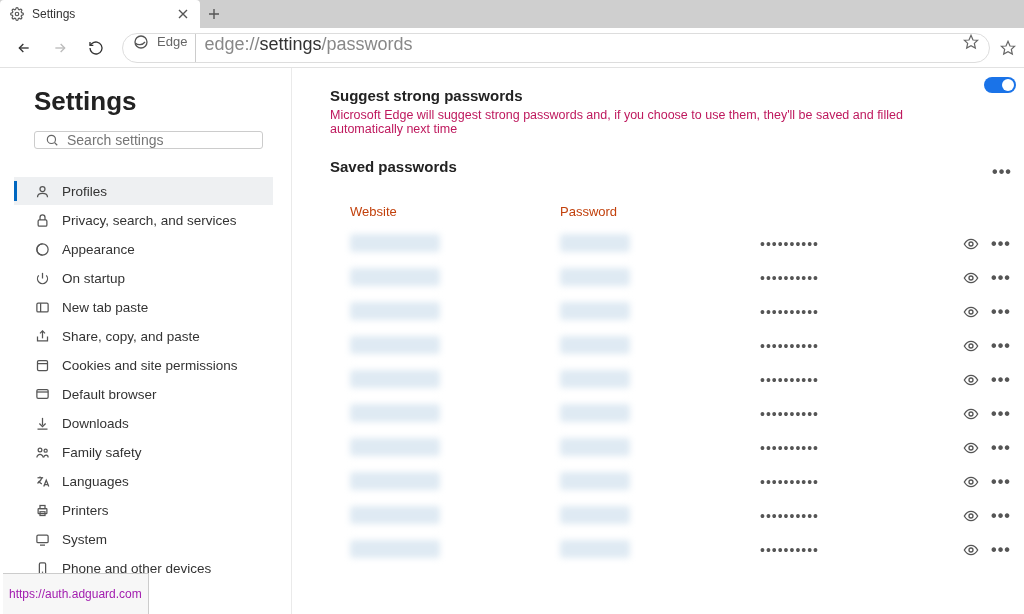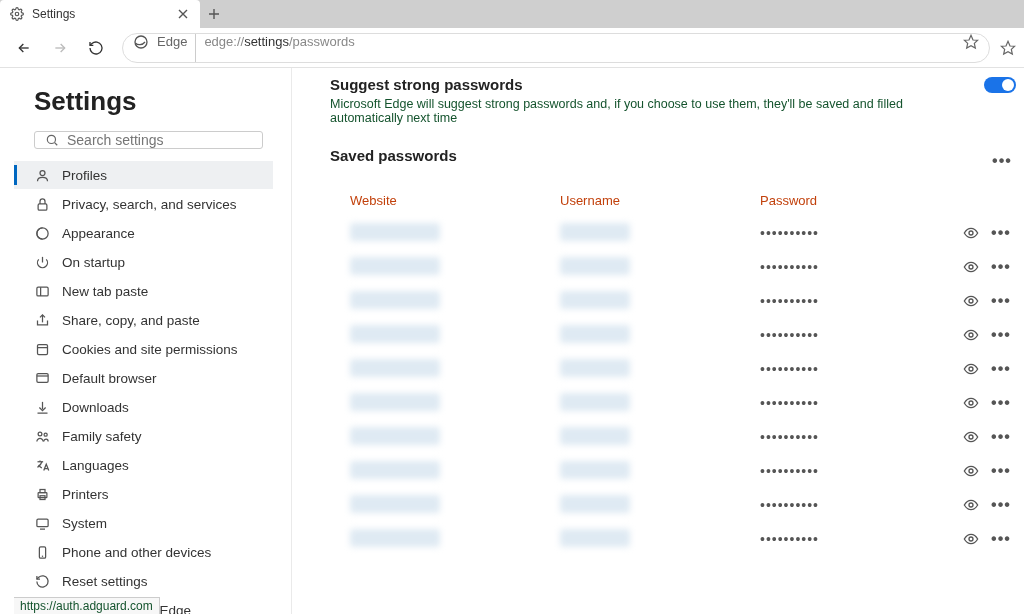--- a/index.html
+++ b/index.html
@@ -12,43 +12,43 @@
   .tab .close { width: 14px; height: 14px; display: flex; align-items: center; justify-content: center; cursor: pointer; }
   .newtab { width: 28px; height: 28px; display: flex; align-items: center; justify-content: center; cursor: pointer; }
 
   
   .toolbar { height: 40px; background: #fff; border-bottom: 1px solid #e2e2e2; display: flex; align-items: center; padding: 0 8px; gap: 4px; }
   .tbtn { width: 32px; height: 32px; display: flex; align-items: center; justify-content: center; border-radius: 4px; cursor: pointer; color: #555; }
   .tbtn.disabled { color: #bbb; cursor: default; }
   .addrbox { flex: 1; display: flex; height: 30px; border: 1px solid #ddd; border-radius: 15px; padding: 0 10px; gap: 8px; margin: 0 6px; }
   .edge-logo { width: 16px; height: 16px; display:flex; align-items:center; justify-content:center; }
   .addr-label { color: #666; font-size: 13px; border-right: 1px solid #ccc; padding-right: 8px; }
-  .addr-url { color: #888; font-size: 13px; white-space: nowrap; }
+  .addr-url { color: #888; font-size: 18px; white-space: nowrap; }
   .addr-url .strong { color: #333; }
   .star { margin-left: auto; color: #666; }
   .favcut { width: 16px; display:flex; align-items:center; justify-content:center; color:#777; }
 
   
   .content { display: flex; height: calc(614px - 28px - 40px); }
   .sidebar { width: 292px; padding: 18px 28px 4px 34px; border-right: 1px solid #eaeaea; display: flex; flex-direction: column; }
   .settings-title { font-size: 26px; font-weight: 600; margin-bottom: 14px; position: relative; }
-  .searchwrap { border: 1px solid #ccc; border-radius: 3px; height: 34px; display: flex; align-items: center; padding: 0 10px; gap: 8px; margin-bottom: 12px; }
+  .searchwrap { border: 1px solid #ccc; border-radius: 3px; height: 34px; display: flex; align-items: center; padding: 0 10px; gap: 8px; margin-bottom: 28px; }
   .searchwrap svg { color: #666; }
   .searchwrap input { border: 0; outline: 0; flex: 1; font-size: 14px; color: #555; }
 
   .navlist { display: flex; flex-direction: column; gap: 1px; margin-left: -20px; margin-right: -10px; }
   .navitem { height: 28px; display: flex; align-items: center; gap: 12px; padding-left: 20px; font-size: 13.5px; color: #333; cursor: pointer; position: relative; }
   .navitem.active { background: #eef0f2; font-weight: 400; }
   .navitem.active::before { content:""; position:absolute; left:0; top:4px; bottom:4px; width:3px; background:#0067c0; }
   .navitem .icon { width: 16px; height: 16px; display: flex; align-items: center; justify-content: center; color: #555; }
 
   
   .main { flex: 1; display: flex; flex-direction: column; padding: 6px 8px 0 38px; }
-  .section-title { font-size: 15px; font-weight: 600; margin-top: 2px; }
-  .section-desc { font-size: 12.5px; color: #14532d; margin-top: 4px; }
+  .section-title { font-size: 15px; font-weight: 600; margin-top: 13px; }
+  .section-desc { font-size: 12.5px; color: #be185d; margin-top: 4px; }
   .toggle-row { display: flex; align-items: flex-start; }
   .toggle-text { flex: 1; }
   .toggle { width: 32px; height: 16px; border-radius: 10px; background: #1a73e8; position: relative; margin-top: 3px; margin-left: 8px; }
   .toggle::after { content:""; position:absolute; right:2px; top:2px; width:12px; height:12px; border-radius:50%; background:#fff; }
 
   .subhead { display: flex; align-items: flex-start; margin-top: 22px; }
   .subhead-title { font-size: 15px; font-weight: 600; flex: 1; }
   .more-btn { width: 28px; height: 28px; display:flex; align-items:center; justify-content:center; cursor:pointer; color:#555; }
   .dots { font-size:16px; font-weight:600; letter-spacing:1px; line-height:1; }
 
@@ -56,21 +56,21 @@
   .pw-head, .pw-row { display: grid; grid-template-columns: 210px 200px 1fr 30px 30px; align-items: center; }
   .pw-head { padding: 8px 0 8px 20px; color: #c2410c; font-size: 13px; }
   .pw-row { padding: 6px 0 6px 20px; height: 34px; }
   .pw-cell-blur { height: 18px; background: #dfeaf3; border-radius: 3px; filter: blur(3px); display:inline-block; }
   .pw-cell-blur.w1 { width: 90px; }
   .pw-cell-blur.w2 { width: 70px; }
   .pw-dots { color: #555; font-size: 14px; letter-spacing: 1px; }
   .eye, .rowmore { display:flex; align-items:center; justify-content:center; color:#555; cursor:pointer; }
 
   
-  .status-tip { position: absolute; bottom: 0; left: 14px; background: #f7f7f7; border:1px solid #ccc; border-bottom:0; border-left:0; font-size:12px; color:#14532d; padding: 1px 6px; }
+  .status-tip { position: absolute; bottom: 0; left: 3px; background: #f7f7f7; border:1px solid #ccc; border-bottom:0; border-left:0; font-size:12px; color:#a21caf; padding: 13px 6px; }
 
   
   svg { display:block; }
 </style>
 </head>
 <body>
 
 <div class="tabstrip">
   <div class="tab">
     <span class="icon">
@@ -319,21 +319,20 @@
     <div class="subhead">
       <div class="subhead-title">Saved passwords</div>
       <div class="more-btn">
           <span class="dots">•••</span>
         </div>
     </div>
 
     <div class="pw-table">
       <div class="pw-head">
         <div>Website</div>
-        <div>Username</div>
         <div>Password</div>
         <div></div>
           <div></div>
       </div>
 
       <div class="pw-row">
         <div><span class="pw-cell-blur w1"></span></div>
         <div><span class="pw-cell-blur w2"></span></div>
         <div class="pw-dots">••••••••••</div>
         <div class="eye">

